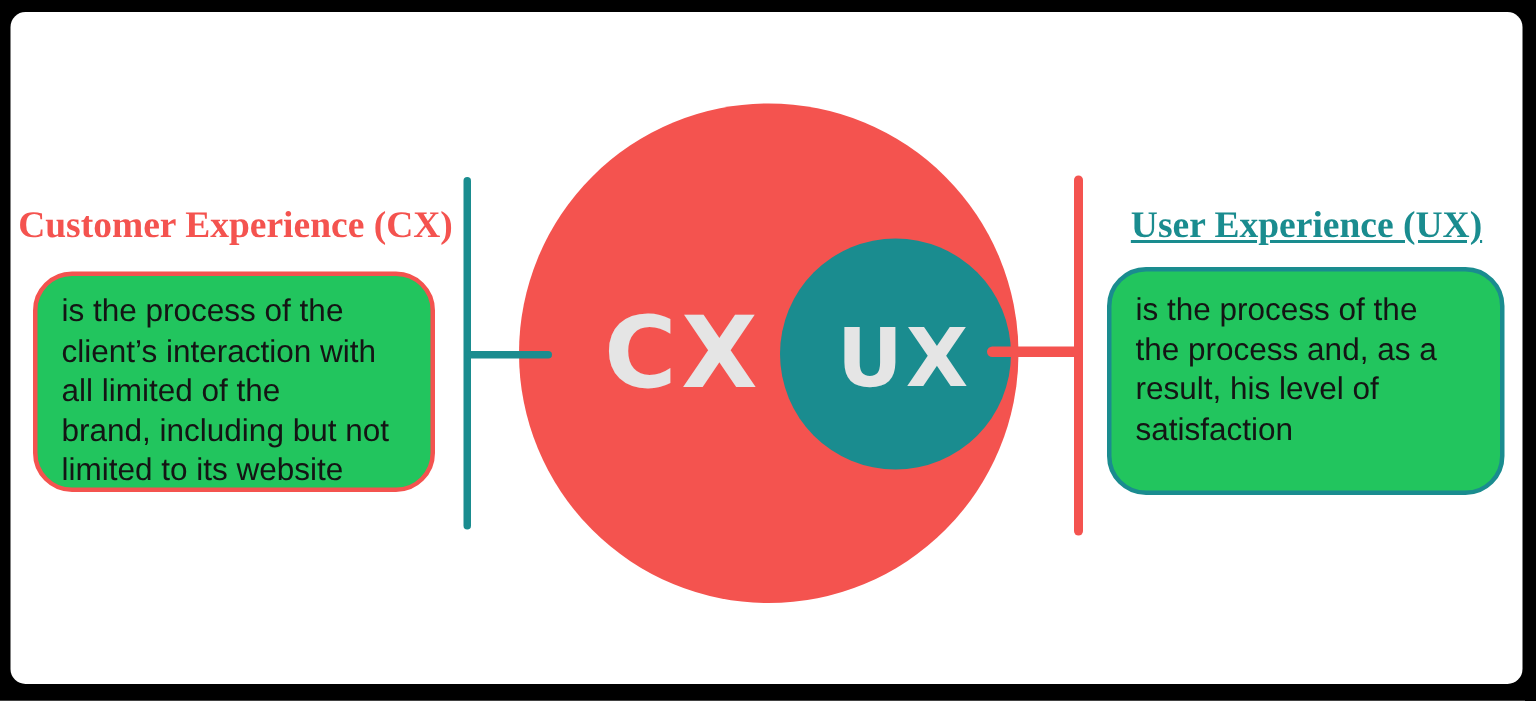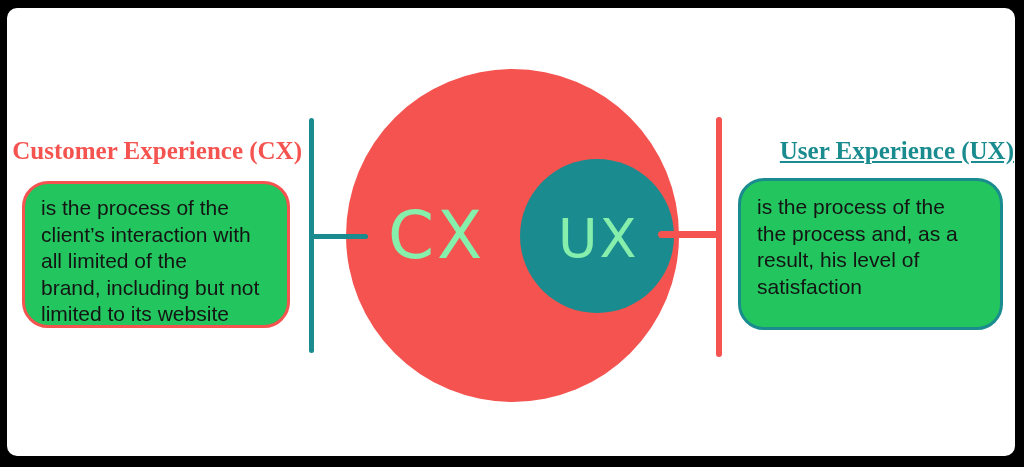--- a/index.html
+++ b/index.html
@@ -30,26 +30,26 @@
     width:333px;height:333px;border-radius:50%;
     background:var(--coral);
   }
   .small-circle{
     position:absolute;left:520px;top:159px;
     width:154px;height:154px;border-radius:50%;
     background:var(--teal);
   }
   .circle-label{
     position:absolute;
-    color:#86efac;
+    color:#e5e5e5;
     font-family:"DejaVu Sans",sans-serif;
-    font-weight:normal;
+    font-weight:bold;
     z-index:3;
     line-height:1;
-    text-align:left;
+    text-align:right;
   }
   .cx-label{
     left:388px;top:203px;width:120px;
     font-size:66px;letter-spacing:3px;
   }
   .ux-label{
     left:558px;top:212px;width:84px;
     font-size:54px;letter-spacing:2px;
   }
   
@@ -57,21 +57,21 @@
   .vline-left{left:309px;top:118px;width:5px;height:235px;background:var(--teal);}
   .vline-right{left:716px;top:117px;width:6px;height:240px;background:var(--coral);}
   .hline-left{left:310px;top:234px;width:58px;height:5px;background:var(--teal);}
   .hline-right{left:658px;top:231px;width:62px;height:7px;background:var(--coral);}
   
   .panel-heading{
     position:absolute;
     font-family:"Liberation Serif",serif;
     font-weight:bold;
     font-size:25px;
-    text-align:right;
+    text-align:center;
     white-space:nowrap;
     z-index:2;
   }
   .heading-left{left:12px;top:137px;width:290px;color:var(--coral);}
   .heading-right{left:728px;top:137px;width:286px;color:var(--teal);text-decoration:underline;}
   
   .desc-box{
     position:absolute;
     background:#22c55e;
     border-radius:26px;

